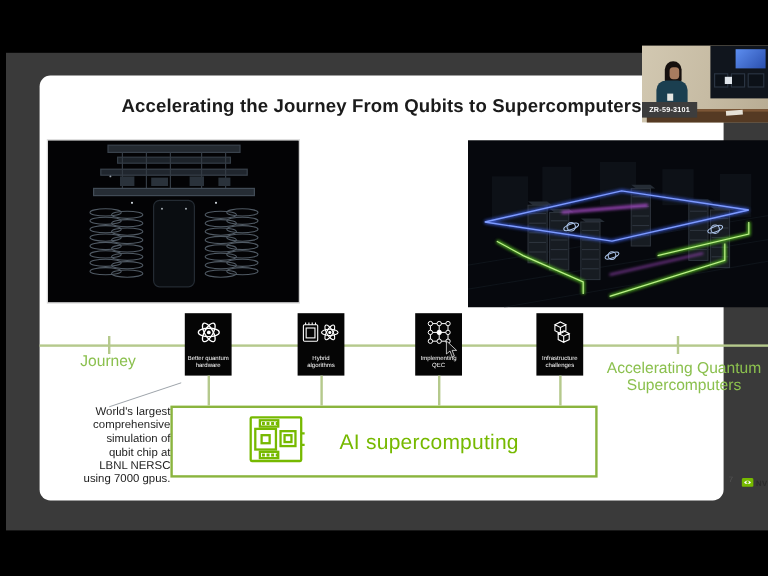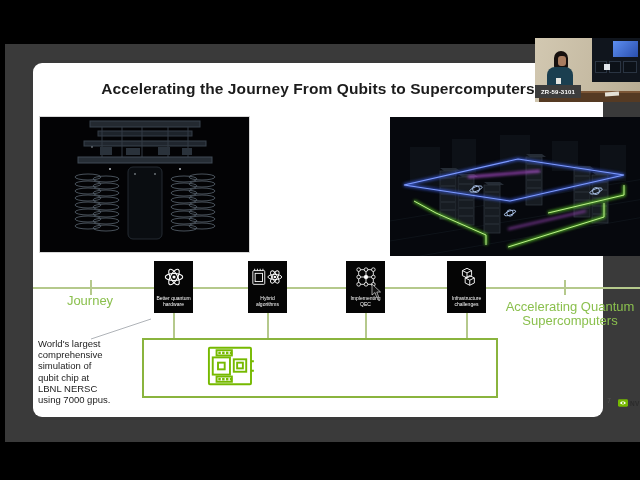--- a/index.html
+++ b/index.html
@@ -32,21 +32,21 @@
   .milestone .m-label{font-size:5px;line-height:6px;text-align:center;margin-top:3px;width:37px;font-weight:500;}
   .connector{top:250px;width:1.5px;height:25px;background:#b5c98c;}
 
   
   #ai-box{left:109px;top:275px;width:356px;height:60px;border:2px solid #8ab43e;
           display:flex;align-items:center;box-sizing:border-box;background:#fff;}
   #ai-box .ai-label{font-size:17.5px;color:#76b900;margin-left:22px;letter-spacing:.2px;}
   #ai-chip{margin-left:53px;}
 
   
-  #annotation{left:5px;top:275px;width:104px;text-align:left;font-size:9.5px;line-height:11.2px;
+  #annotation{left:5px;top:275px;width:104px;text-align:right;font-size:9.5px;line-height:11.2px;
               color:#1c1c1c;white-space:pre-line;}
   #anno-line{left:50px;top:250px;}
 
   
   #page-number{left:570px;top:334px;width:12px;font-size:6.5px;color:#555;text-align:center;}
   #brand{left:585px;top:331px;display:flex;align-items:center;gap:2px;}
   #brand-word{font-size:6.5px;font-weight:bold;color:#2b2b2b;letter-spacing:.3px;}
 
   
   #webcam{left:535px;top:38px;width:105px;height:64px;background:linear-gradient(105deg,#d2c8b1 0%,#c6bba3 55%,#b8ac93 100%);overflow:hidden;}
@@ -243,20 +243,21 @@
         <rect x="25.8" y="35.5" width="2.6" height="2.6" fill="#76b900" stroke="none"></rect>
         <rect x="29.8" y="35.5" width="2.6" height="2.6" fill="#76b900" stroke="none"></rect>
         <rect x="33.8" y="35.5" width="2.6" height="2.6" fill="#76b900" stroke="none"></rect>
         <rect x="16" y="14" width="18" height="18"></rect>
         <rect x="21.5" y="19.5" width="7" height="7"></rect>
         <rect x="38" y="16" width="13" height="13"></rect>
         <rect x="41.5" y="19.5" width="6" height="6"></rect>
         <path d="M56,18 h3 M56,28 h3"></path>
       </svg>
     </span>
+    <span class="ai-label">AI supercomputing</span>
   </div>
 
   <svg class="abs" id="anno-line" width="75" height="30">
     <line x1="68" y1="6" x2="8" y2="26" stroke="#9aa0a6" stroke-width="0.8"></line>
   </svg>
   <div class="abs" id="annotation">World's largest
 comprehensive
 simulation of
 qubit chip at
 LBNL NERSC

